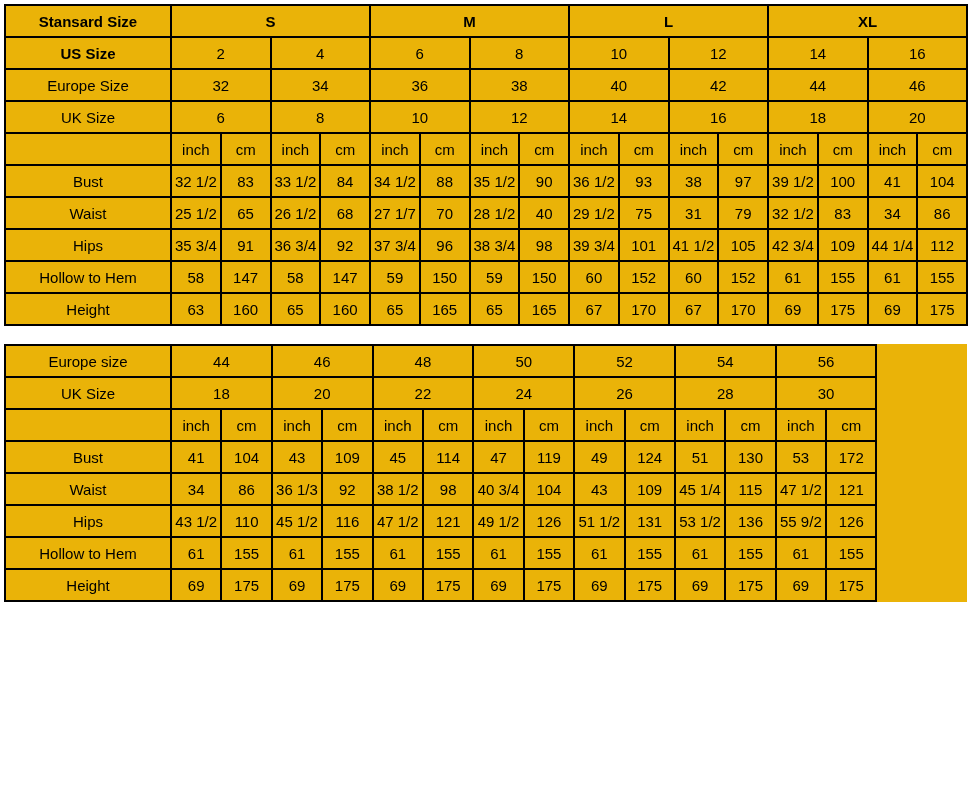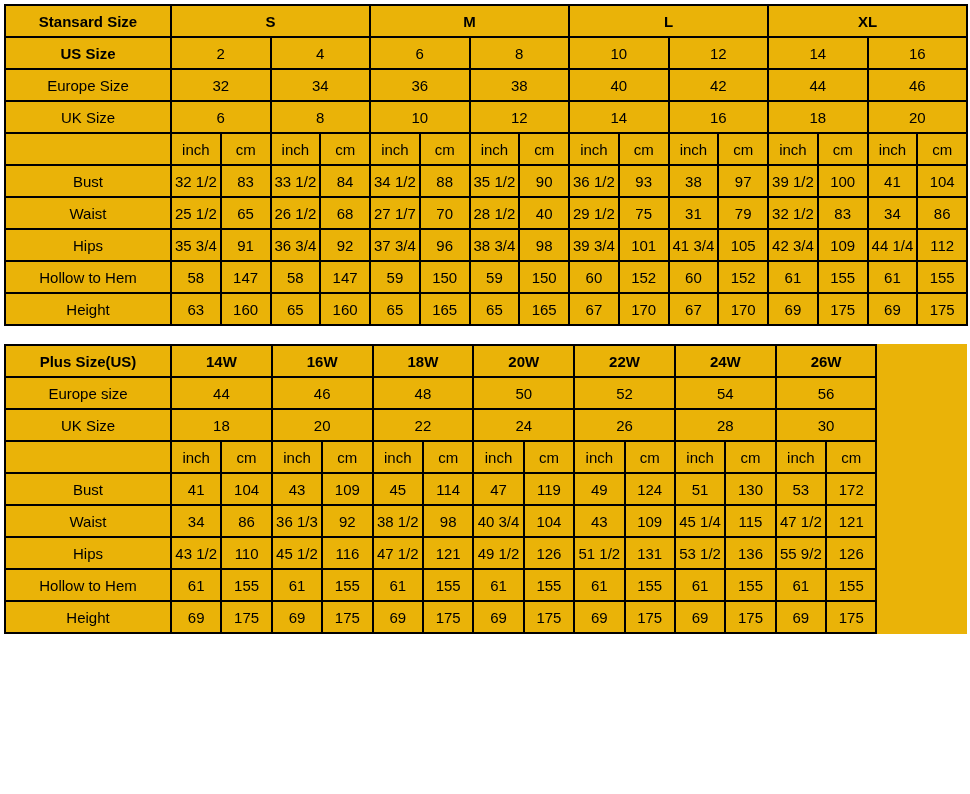--- a/index.html
+++ b/index.html
@@ -180,21 +180,21 @@
         <td>35 3/4</td>
         <td>91</td>
         <td>36 3/4</td>
         <td>92</td>
         <td>37 3/4</td>
         <td>96</td>
         <td>38 3/4</td>
         <td>98</td>
         <td>39 3/4</td>
         <td>101</td>
-        <td>41 3/4</td>
+        <td>41 1/2</td>
         <td>105</td>
         <td>42 3/4</td>
         <td>109</td>
         <td>44 1/4</td>
         <td>112</td>
       </tr>
 
       <tr>
         <td class="label-cell">Hollow to Hem</td>
         <td>58</td>
@@ -238,31 +238,20 @@
   </table>
 
   <div class="tbl2-wrap">
   <table class="size-table">
     <colgroup>
       <col style="width:166px">
       <col span="14" style="width:50.4px">
       <col style="width:90px">
     </colgroup>
     <tbody>
-      <tr>
-        <td class="group-head">Plus Size(US)</td>
-        <td class="group-head" colspan="2">14W</td>
-        <td class="group-head" colspan="2">16W</td>
-        <td class="group-head" colspan="2">18W</td>
-        <td class="group-head" colspan="2">20W</td>
-        <td class="group-head" colspan="2">22W</td>
-        <td class="group-head" colspan="2">24W</td>
-        <td class="group-head" colspan="2">26W</td>
-        <td class="noborder"></td>
-      </tr>
 
       <tr>
         <td class="label-cell">Europe size</td>
         <td colspan="2">44</td>
         <td colspan="2">46</td>
         <td colspan="2">48</td>
         <td colspan="2">50</td>
         <td colspan="2">52</td>
         <td colspan="2">54</td>
         <td colspan="2">56</td>

